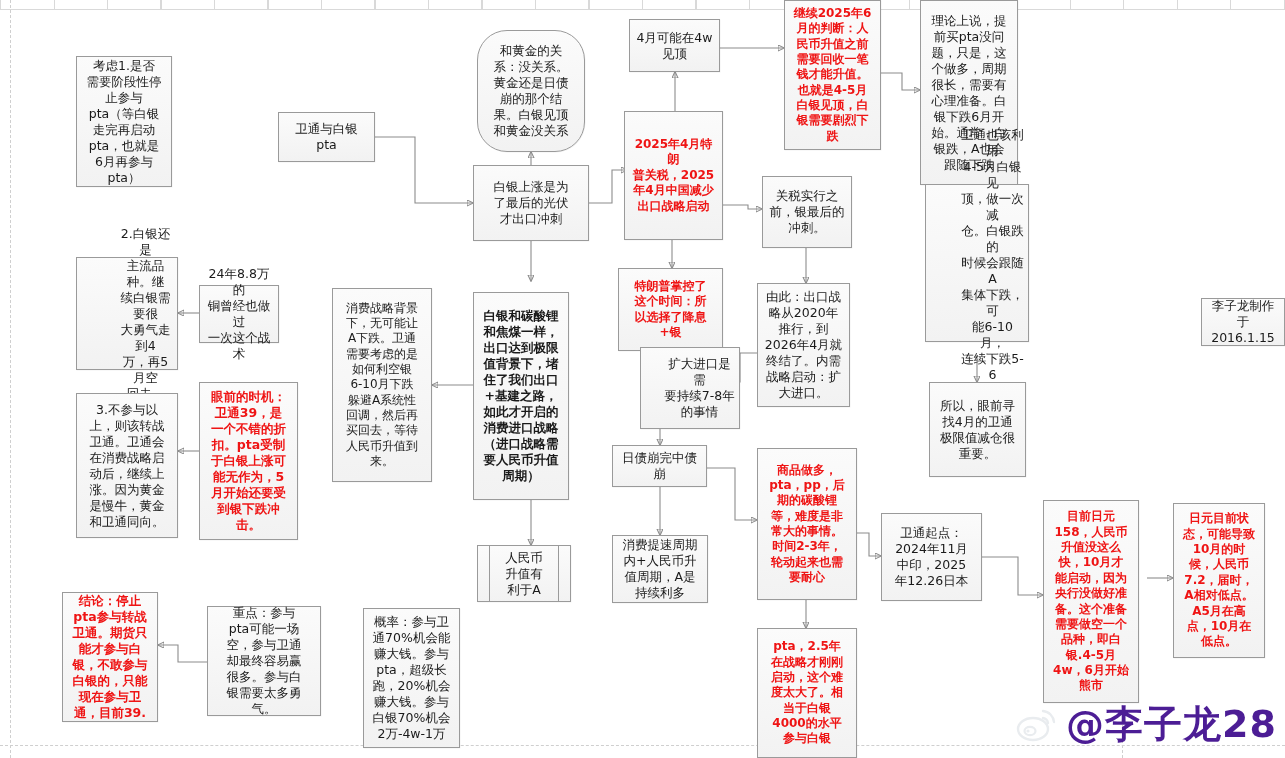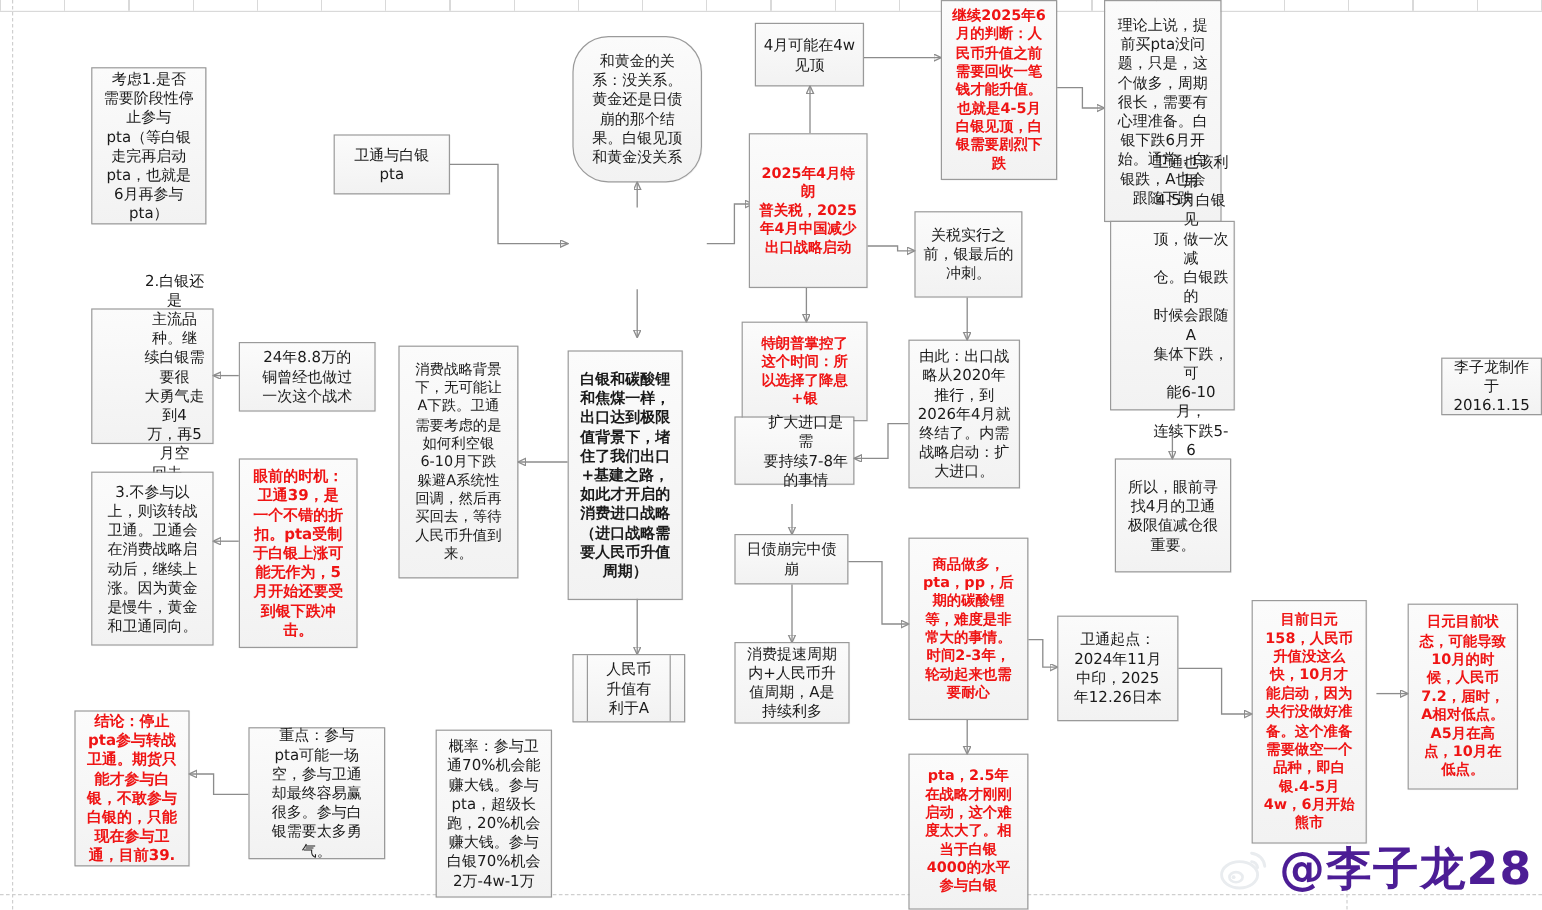--- a/index.html
+++ b/index.html
@@ -165,21 +165,21 @@
 
   <div class="node red" style="left:62px;top:592px;width:96px;height:130px;">结论：停止
 pta参与转战
 卫通。期货只
 能才参与白
 银，不敢参与
 白银的，只能
 现在参与卫
 通，目前39.</div>
 
-  <div class="node" style="left:199px;top:285px;width:114px;height:58px;">24年8.8万的
+  <div class="node" style="left:199px;top:285px;width:80px;height:58px;">24年8.8万的
 铜曾经也做过
 一次这个战术</div>
 
   <div class="node red" style="left:199px;top:382px;width:99px;height:158px;">眼前的时机：
 卫通39，是
 一个不错的折
 扣。pta受制
 于白银上涨可
 能无作为，5
 月开始还要受
@@ -190,20 +190,23 @@
 pta可能一场
 空，参与卫通
 却最终容易赢
 很多。参与白
 银需要太多勇
 气。</div>
 
   <div class="node" style="left:278px;top:112px;width:97px;height:50px;">卫通与白银
 pta</div>
 
+  <div class="node" style="left:473px;top:165px;width:116px;height:76px;">白银上涨是为
+了最后的光伏
+才出口冲刺</div>
 
   <div class="node" style="left:477px;top:30px;width:108px;height:122px;border-radius:30px;">和黄金的关
 系：没关系。
 黄金还是日债
 崩的那个结
 果。白银见顶
 和黄金没关系</div>
 
   <div class="node xs" style="left:332px;top:288px;width:100px;height:194px;">消费战略背景
 下，无可能让
@@ -248,21 +251,21 @@
   <div class="node red xs" style="left:624px;top:111px;width:99px;height:129px;">2025年4月特朗
 普关税，2025
 年4月中国减少
 出口战略启动</div>
 
   <div class="node red xs" style="left:618px;top:268px;width:105px;height:83px;">特朗普掌控了
 这个时间：所
 以选择了降息
 +银</div>
 
-  <div class="node" style="left:612px;top:347px;width:100px;height:57px;padding-left:23px;">扩大进口是需
+  <div class="node" style="left:640px;top:347px;width:100px;height:82px;padding-left:23px;">扩大进口是需
 要持续7-8年
 的事情</div>
 
   <div class="node" style="left:612px;top:445px;width:95px;height:42px;">日债崩完中债
 崩</div>
 
   <div class="node" style="left:612px;top:535px;width:96px;height:68px;">消费提速周期
 内+人民币升
 值周期，A是
 持续利多</div>

